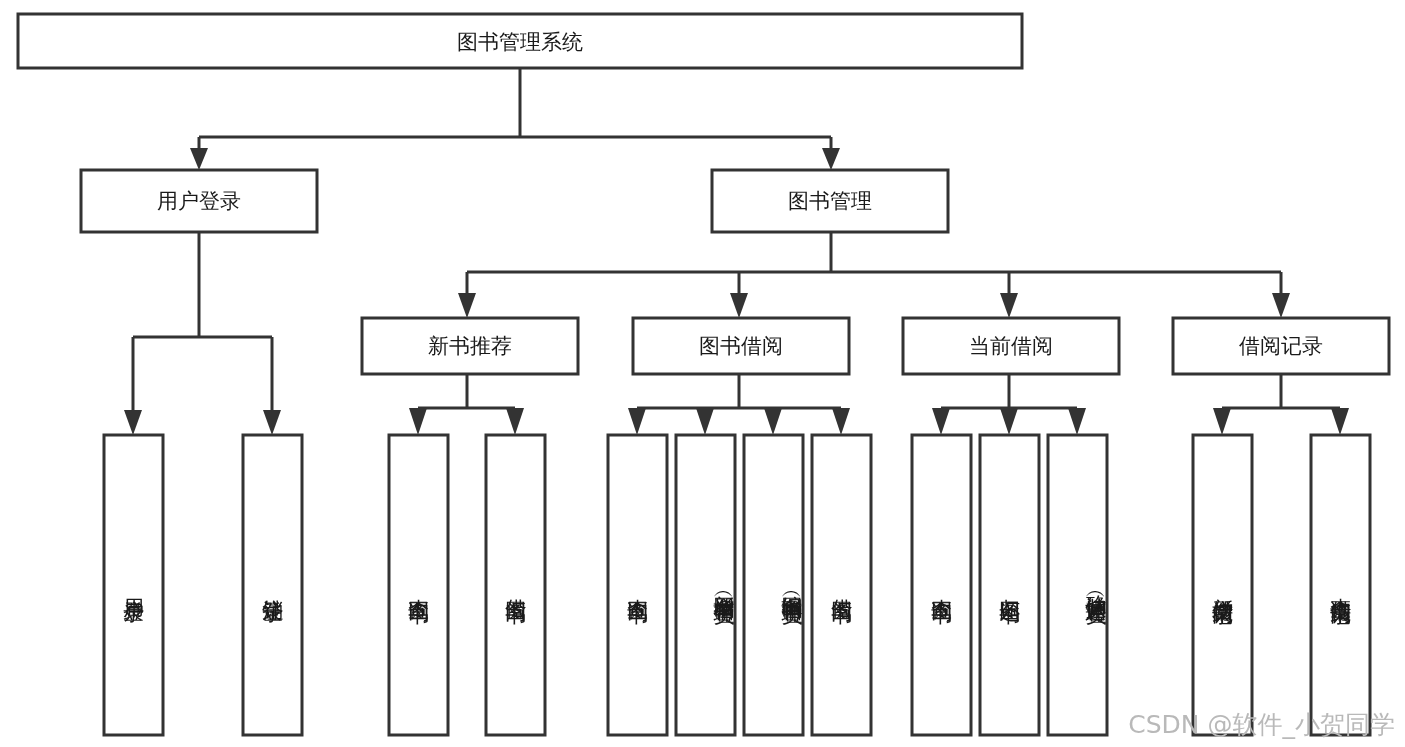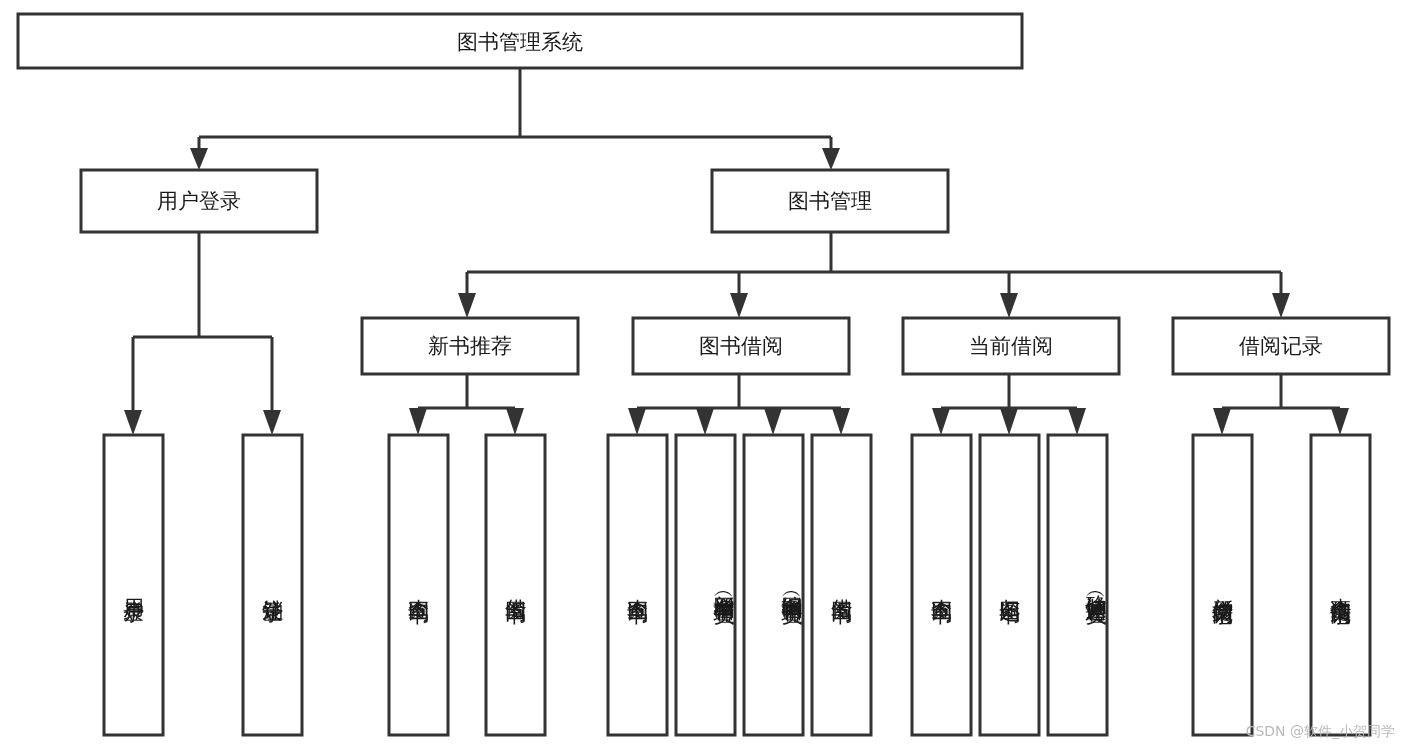--- a/index.html
+++ b/index.html
@@ -65,21 +65,21 @@
     align-items: center;
     justify-content: center;
     pointer-events: none;
     user-select: none;
   }
   .watermark {
     position: absolute;
     right: 10px;
     bottom: 6px;
     font-family: "DejaVu Sans", "Liberation Sans", sans-serif;
-    font-size: 14px;
+    font-size: 25px;
     color: #b9b9b9;
     white-space: nowrap;
     user-select: none;
   }
 </style>
 </head>
 <body>
 
 <div id="diagram-root">
 

